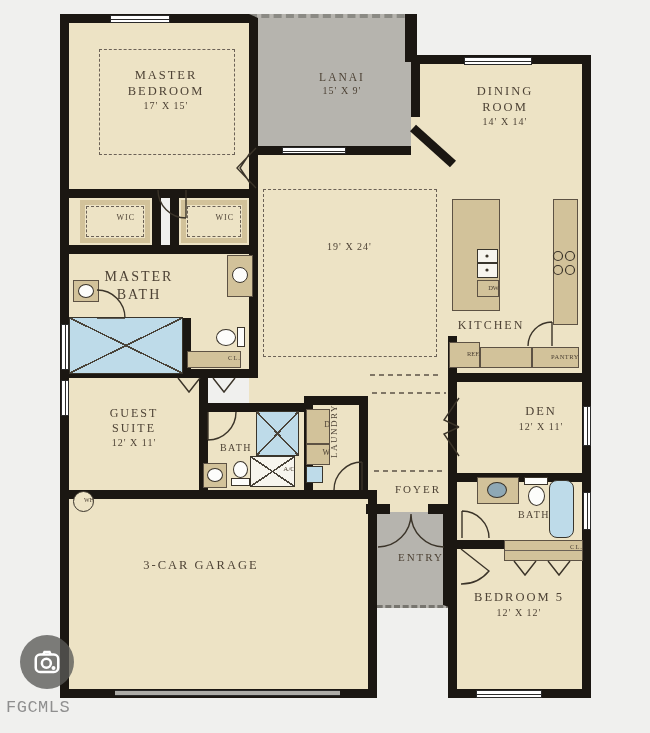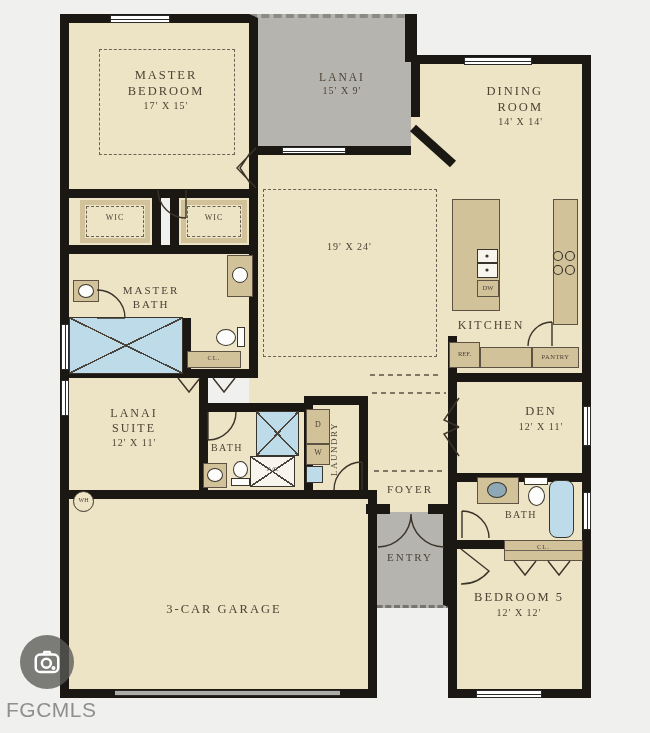--- a/index.html
+++ b/index.html
@@ -17,31 +17,31 @@
   .blue{position:absolute;background-color:var(--fixture,#bedbe9);border:1.5px solid #39352c;z-index:4;box-sizing:border-box;}
   .whitebox{position:absolute;background-color:#f7f5ee;border:1.3px solid #39352c;z-index:4;box-sizing:border-box;}
   .xpat{background-image:
     linear-gradient(to top right, transparent calc(50% - 0.8px), #4a443a calc(50% - 0.8px), #4a443a calc(50% + 0.8px), transparent calc(50% + 0.8px)),
     linear-gradient(to bottom right, transparent calc(50% - 0.8px), #4a443a calc(50% - 0.8px), #4a443a calc(50% + 0.8px), transparent calc(50% + 0.8px));}
   .dashedrect{position:absolute;border:1.8px dashed var(--dashed,#6b6156);z-index:2;}
   .label{position:absolute;z-index:8;text-align:center;color:var(--ink,#4e4336);
          letter-spacing:2px;font-size:12.5px;line-height:1.25;}
   .label .nm{display:block;}
   .label .dims{display:block;font-size:10px;letter-spacing:1px;margin-top:1px;}
-  .slabel{position:absolute;z-index:8;text-align:center;color:var(--ink,#4e4336);line-height:1.1;}
+  .slabel{position:absolute;z-index:8;text-align:right;color:var(--ink,#4e4336);line-height:1.1;}
   .oval{position:absolute;background:#fdfdfb;border:1.2px solid #3a342b;border-radius:50%;z-index:5;box-sizing:border-box;}
   .liner{position:absolute;border:5px solid var(--counter,#d2c29a);z-index:2;box-sizing:border-box;}
   .liner::after{content:"";position:absolute;inset:1px;border:1.2px dashed var(--dashed,#6b6156);}
   .toilet-tank{position:absolute;background:#fdfdfb;border:1.1px solid #3a342b;z-index:5;box-sizing:border-box;}
   .toilet-bowl{position:absolute;background:#fdfdfb;border:1.1px solid #3a342b;border-radius:50%;z-index:5;box-sizing:border-box;}
   .overlay{position:absolute;left:0;top:0;z-index:7;pointer-events:none;}
   .cam{position:absolute;width:54px;height:54px;border-radius:50%;background:rgba(90,90,87,0.78);
        z-index:10;display:flex;align-items:center;justify-content:center;}
-  .wm{position:absolute;font-family:Liberation Sans, sans-serif;color:var(--watermark,#8f8f8f);
-      font-size:21px;letter-spacing:0.5px;z-index:10;}
+  .wm{position:absolute;font-family:Liberation Mono, monospace;color:var(--watermark,#8f8f8f);
+      font-size:17px;letter-spacing:0.5px;z-index:10;}
   .vert{writing-mode:vertical-rl;transform:rotate(180deg);}
 </style>
 </head>
 <body>
 
 <div class="stage">
 
   <div class="room" style="left:60px;top:14px;width:198px;height:184px;border-width:9px;"></div>
 
   <div class="room" style="left:249px;top:14px;width:168px;height:141px;background:var(--porch,#b6b4ae);
@@ -181,41 +181,41 @@
   </svg>
 
   <div class="label" style="left:121px;top:68px;width:90px;">
     <span class="nm">MASTER BEDROOM</span>
     <span class="dims">17' X 15'</span>
   </div>
   <div class="label" style="left:308px;top:70px;width:68px;font-size:11.5px;">
     <span class="nm">LANAI</span>
     <span class="dims">15' X 9'</span>
   </div>
-  <div class="label" style="left:467px;top:84px;width:76px;text-align:right;">
+  <div class="label" style="left:467px;top:84px;width:76px;">
     <span class="nm">DINING ROOM</span>
     <span class="dims">14' X 14'</span>
   </div>
   <div class="label" style="left:312px;top:240px;width:75px;">
     <span class="dims">19' X 24'</span>
   </div>
   <div class="label" style="left:447px;top:318px;width:88px;font-size:12px;">
     <span class="nm">KITCHEN</span>
   </div>
-  <div class="label" style="left:116px;top:268px;width:70px;font-size:11px;margin-top:16px;">
+  <div class="label" style="left:104px;top:268px;width:70px;font-size:14px;">
     <span class="nm">MASTER BATH</span>
   </div>
   <div class="slabel" style="left:95px;top:214px;width:40px;font-size:8px;letter-spacing:1px;">
     <span>WIC</span>
   </div>
   <div class="slabel" style="left:194px;top:214px;width:40px;font-size:8px;letter-spacing:1px;">
     <span>WIC</span>
   </div>
   <div class="label" style="left:102px;top:406px;width:64px;font-size:12px;">
-    <span class="nm">LANAI SUITE</span>
+    <span class="nm">GUEST SUITE</span>
     <span class="dims">12' X 11'</span>
   </div>
   <div class="slabel" style="left:202px;top:442px;width:50px;font-size:10px;letter-spacing:1.5px;">
     <span>BATH</span>
   </div>
   <div class="slabel vert" style="left:330px;top:404px;width:22px;height:90px;font-size:9px;letter-spacing:1.5px;">
     <span>LAUNDRY</span>
   </div>
   <div class="label" style="left:499px;top:404px;width:84px;">
     <span class="nm">DEN</span>
@@ -233,21 +233,21 @@
   <div class="slabel" style="left:187px;top:354px;width:54px;font-size:6.5px;letter-spacing:1px;">
     <span>CL.</span>
   </div>
   <div class="slabel" style="left:504px;top:543px;width:79px;font-size:6.5px;letter-spacing:1px;">
     <span>CL.</span>
   </div>
   <div class="label" style="left:458px;top:590px;width:122px;">
     <span class="nm">BEDROOM 5</span>
     <span class="dims">12' X 12'</span>
   </div>
-  <div class="label" style="left:139px;top:558px;width:170px;margin-top:44px;">
+  <div class="label" style="left:116px;top:558px;width:170px;">
     <span class="nm">3-CAR GARAGE</span>
   </div>
 
   <div class="slabel" style="left:477px;top:284px;width:22px;font-size:6.5px;">
     <span>DW</span>
   </div>
   <div class="slabel" style="left:449px;top:350px;width:31px;font-size:6.5px;">
     <span>REF.</span>
   </div>
   <div class="slabel" style="left:532px;top:353px;width:47px;font-size:6.5px;letter-spacing:0.5px;">

